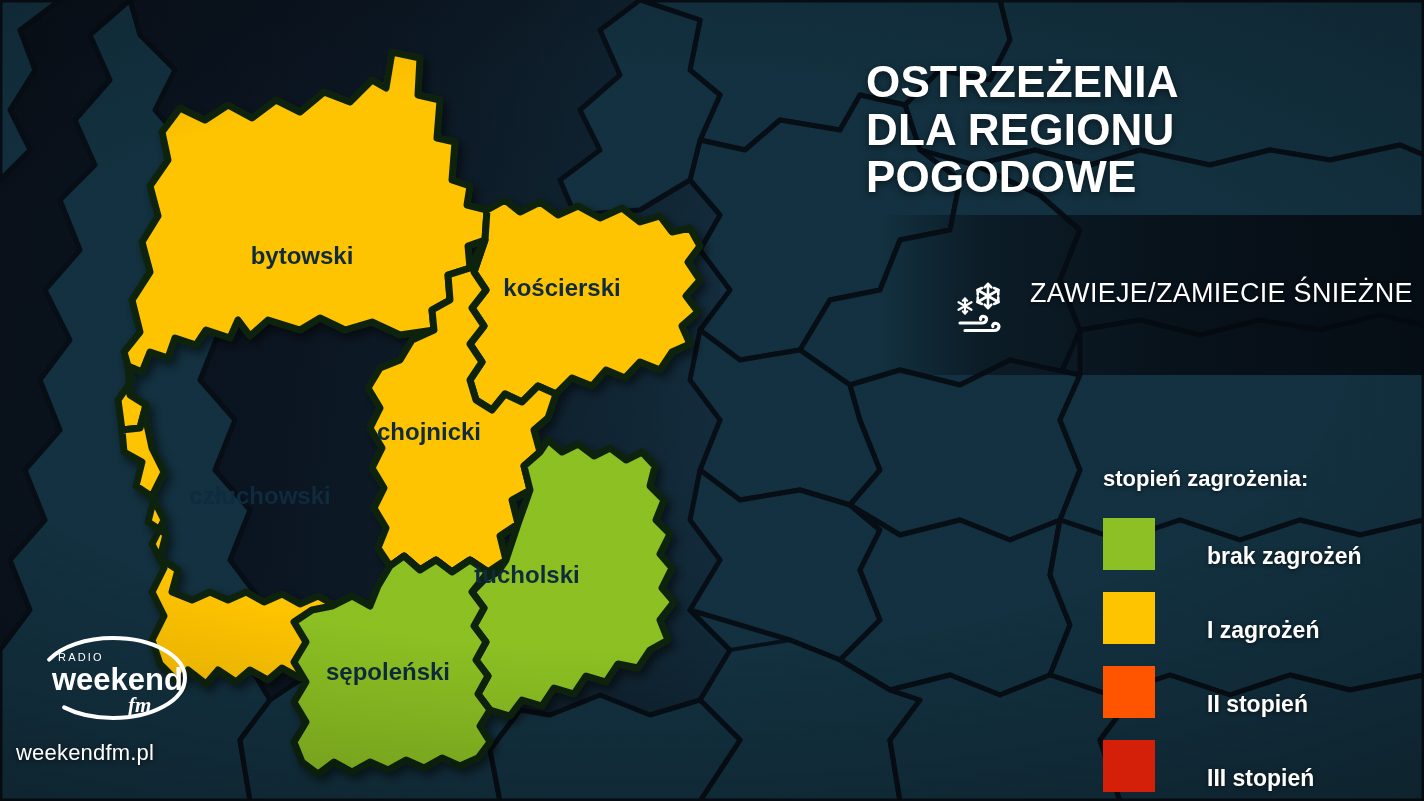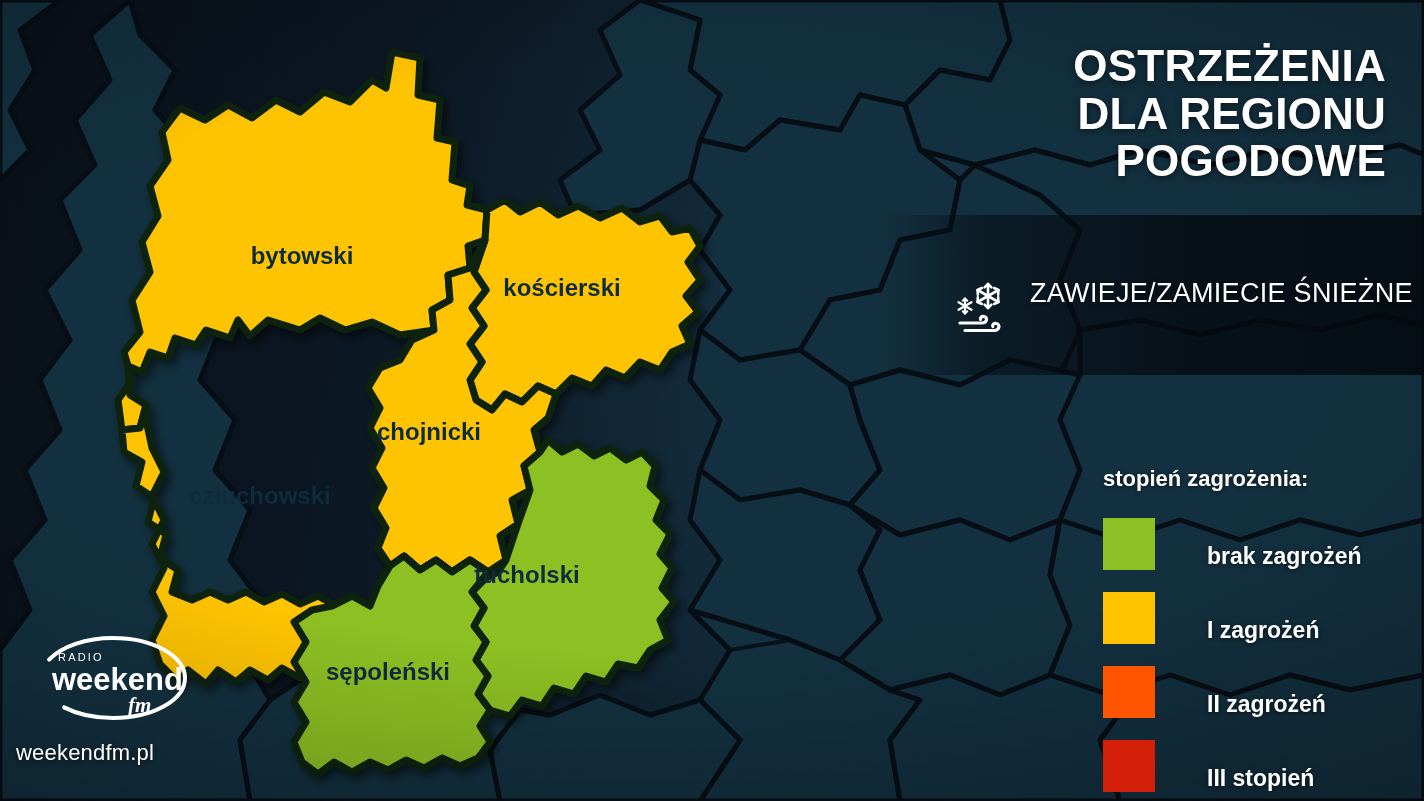--- a/index.html
+++ b/index.html
@@ -36,22 +36,22 @@
   .warn-panel{
     position:absolute;left:880px;top:215px;width:544px;height:160px;
     background:linear-gradient(90deg, rgba(6,12,20,.0) 0%, rgba(6,12,20,.55) 18%, rgba(5,10,17,.80) 55%, rgba(4,9,15,.88) 100%);
   }
 
   
   #map-svg{position:absolute;left:0;top:0;width:1424px;height:801px;}
 
   
   .title{
-    position:absolute;right:38px;top:42px;width:520px;
-    text-align:right;color:#ffffff;
+    position:absolute;right:38px;top:58px;width:520px;
+    text-align:left;color:#ffffff;
     font-weight:bold;font-size:44px;line-height:1.08;
     letter-spacing:.2px;
     text-shadow:0 2px 7px rgba(0,0,0,.55);
   }
   .title div{white-space:nowrap;}
 
   .warn-row{
     position:absolute;left:952px;top:278px;
     display:flex;gap:18px;
   }
@@ -223,21 +223,21 @@
     <div class="legend-item">
       <span class="swatch" style="background: rgb(140, 192, 36);"></span>
       <span class="legend-text">brak zagrożeń</span>
     </div>
     <div class="legend-item">
       <span class="swatch" style="background: rgb(255, 196, 0);"></span>
       <span class="legend-text">I zagrożeń</span>
     </div>
     <div class="legend-item">
       <span class="swatch" style="background: rgb(255, 85, 0);"></span>
-      <span class="legend-text">II zagrożeń</span>
+      <span class="legend-text">II stopień</span>
     </div>
     <div class="legend-item">
       <span class="swatch" style="background: rgb(212, 32, 8);"></span>
       <span class="legend-text">III stopień</span>
     </div>
   </div>
 
   <svg class="logo" viewBox="0 0 190 100">
     <ellipse cx="95" cy="50" rx="72" ry="40" fill="none" stroke="#ffffff" stroke-width="4" stroke-dasharray="310 60" stroke-dashoffset="170" stroke-linecap="round"></ellipse>
     <text x="40" y="33" fill="#ffffff" font-size="11" letter-spacing="2.2" font-family="Liberation Sans, DejaVu Sans, sans-serif">RADIO</text>

